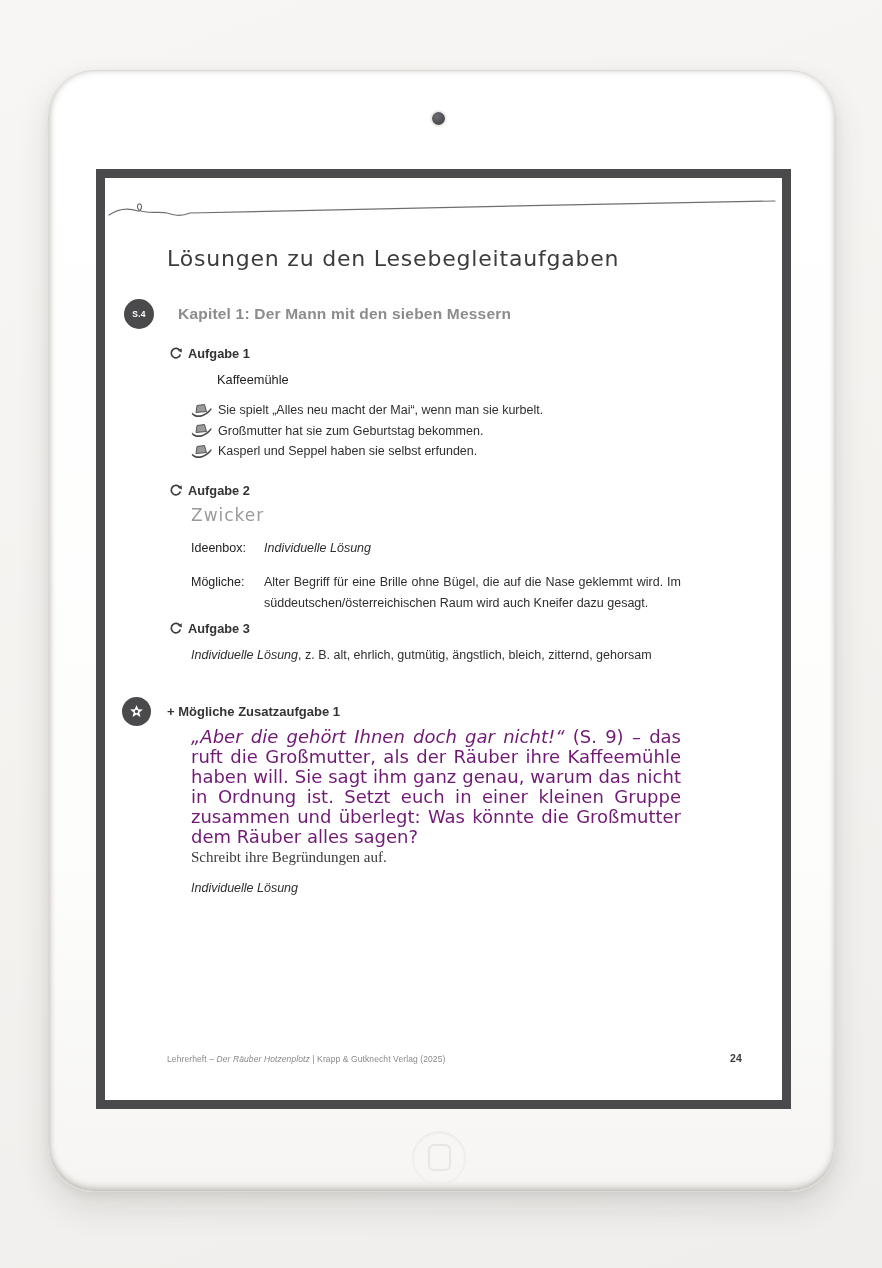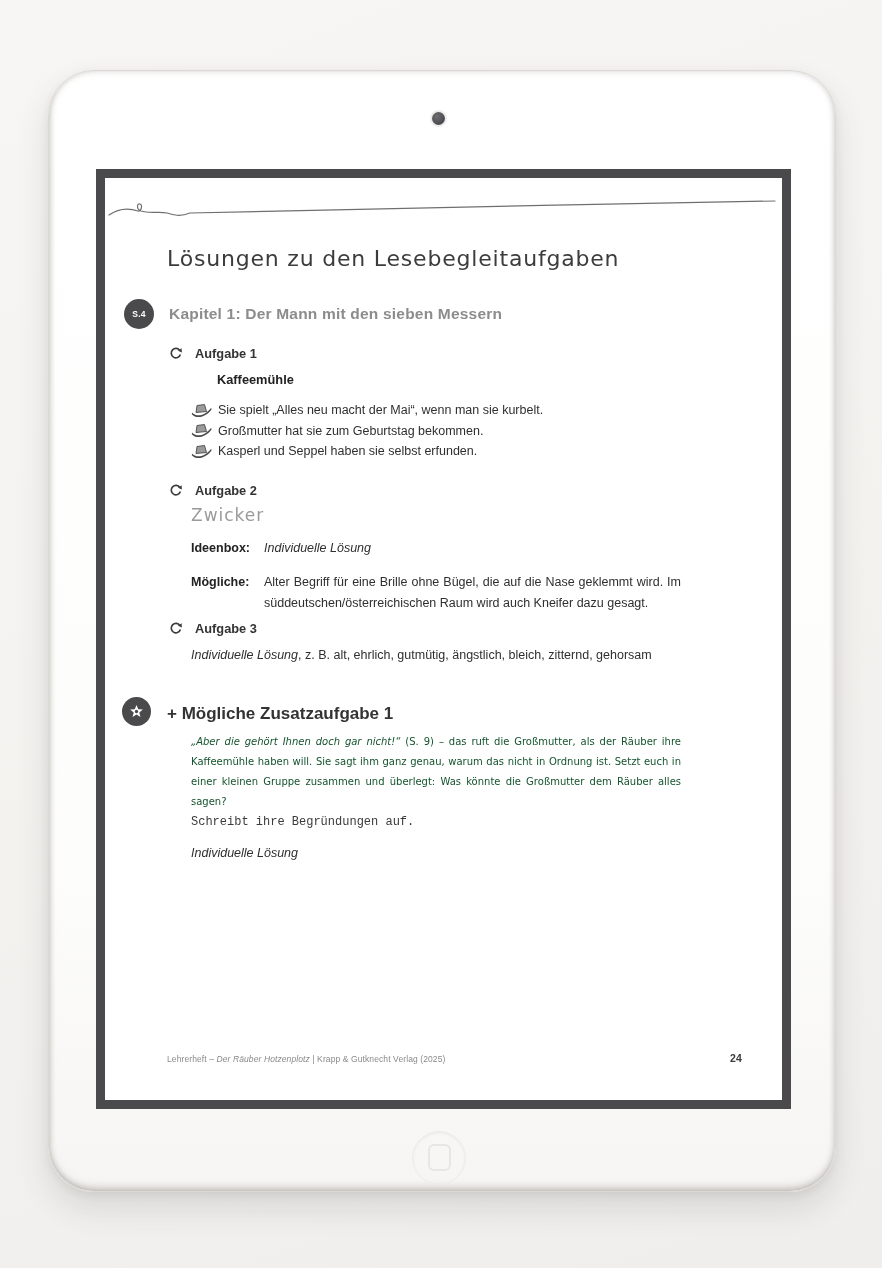--- a/index.html
+++ b/index.html
@@ -27,59 +27,59 @@
     position:absolute;left:47px;top:98px;width:677px;height:922px;
     background:#ffffff;border:9px solid #4a4a4c;
   }
   .page{position:relative;width:677px;height:922px;color:#2f2f2f;font-size:12.5px;}
   .squiggle{position:absolute;left:2px;top:18px;width:672px;height:32px;}
   .page-title{
     position:absolute;left:62px;top:68px;
     font-family:"DejaVu Sans",sans-serif;font-size:22px;font-weight:400;
     letter-spacing:.8px;color:#3c3c3c;white-space:nowrap;
   }
-  .chapter{position:absolute;left:19px;top:121px;display:flex;align-items:center;gap:15px;}
+  .chapter{position:absolute;left:19px;top:121px;display:flex;align-items:center;gap:24px;}
   .badge{
     flex:none;width:30px;height:30px;border-radius:50%;background:#4a4a4c;color:#ffffff;
     display:flex;align-items:center;justify-content:center;font-size:8.5px;font-weight:bold;letter-spacing:.2px;
   }
   .chapter-heading{font-size:15.5px;font-weight:bold;color:#8c8c8c;letter-spacing:.2px;white-space:nowrap;}
 
   .task{position:absolute;left:64px;width:512px;}
   .task-1{top:168px}.task-2{top:305px}.task-3{top:443px}
-  .task-head{display:flex;align-items:center;gap:13px;font-weight:bold;font-size:12.8px;color:#333333;}
+  .task-head{display:flex;align-items:center;gap:6px;font-weight:bold;font-size:12.8px;color:#333333;}
   .arrow-icon{flex:none;width:13px;height:13px;display:block;}
-  .subhead{margin:11px 0 0 22px;font-weight:bold;font-size:12.8px;color:#222222;padding-left:26px;}
+  .subhead{margin:11px 0 0 22px;font-weight:normal;font-size:12.8px;color:#222222;padding-left:26px;}
   .bullets{margin:13px 0 0 22px;list-style:none;padding:0;}
   .bullet{display:flex;align-items:center;gap:6px;line-height:20.5px;}
   .hat-icon{flex:none;width:21px;height:15px;display:block;}
   .answer-word{
     margin:7px 0 0 22px;font-family:"DejaVu Sans",sans-serif;font-size:17px;
     color:#9a9a9a;letter-spacing:1px;
   }
   .kv{margin:13px 0 0 22px;display:flex;}
-  .kv-label{flex:none;width:73px;font-weight:bold;color:#222222;line-height:21px;}
+  .kv-label{flex:none;width:73px;font-weight:normal;color:#222222;line-height:21px;}
   .kv-value{width:417px;line-height:21px;}
   .italic{font-style:italic;}
   .just{text-align:justify;}
   .task3-text{margin:9px 0 0 22px;width:490px;line-height:21px;text-align:justify;}
 
   .extra{position:absolute;left:17px;top:518px;width:560px;}
   .extra-badge{
     position:absolute;left:0;top:1px;width:29px;height:29px;border-radius:50%;
     background:#4a4a4c;display:flex;align-items:center;justify-content:center;
   }
-  .extra-head{margin:8px 0 0 45px;font-weight:bold;font-size:17px;color:#333333;}
+  .extra-head{margin:8px 0 0 45px;font-weight:bold;font-size:13px;color:#333333;}
   .extra-body{
     margin:8px 16px 0 69px;width:490px;text-align:justify;line-height:20px;
-    font-family:"DejaVu Sans",sans-serif;font-size:10px;color:#14532d;
+    font-family:"DejaVu Sans",sans-serif;font-size:18px;color:#701a75;
   }
   .extra-line2{
     margin:0 0 0 69px;width:490px;line-height:20px;
-    font-family:Liberation Mono, monospace;font-size:12px;color:#3a3a3a;
+    font-family:Liberation Serif, serif;font-size:15px;color:#3a3a3a;
   }
   .extra-answer{margin:14px 0 0 69px;font-style:italic;font-size:12.5px;color:#2f2f2f;}
 
   .footer{
     position:absolute;left:62px;right:40px;top:874px;
     display:flex;justify-content:space-between;align-items:flex-end;
     font-size:8.5px;color:#8a8a8a;letter-spacing:.1px;
   }
   .page-num{font-size:10.5px;color:#3b3b3b;font-weight:bold;}
 

